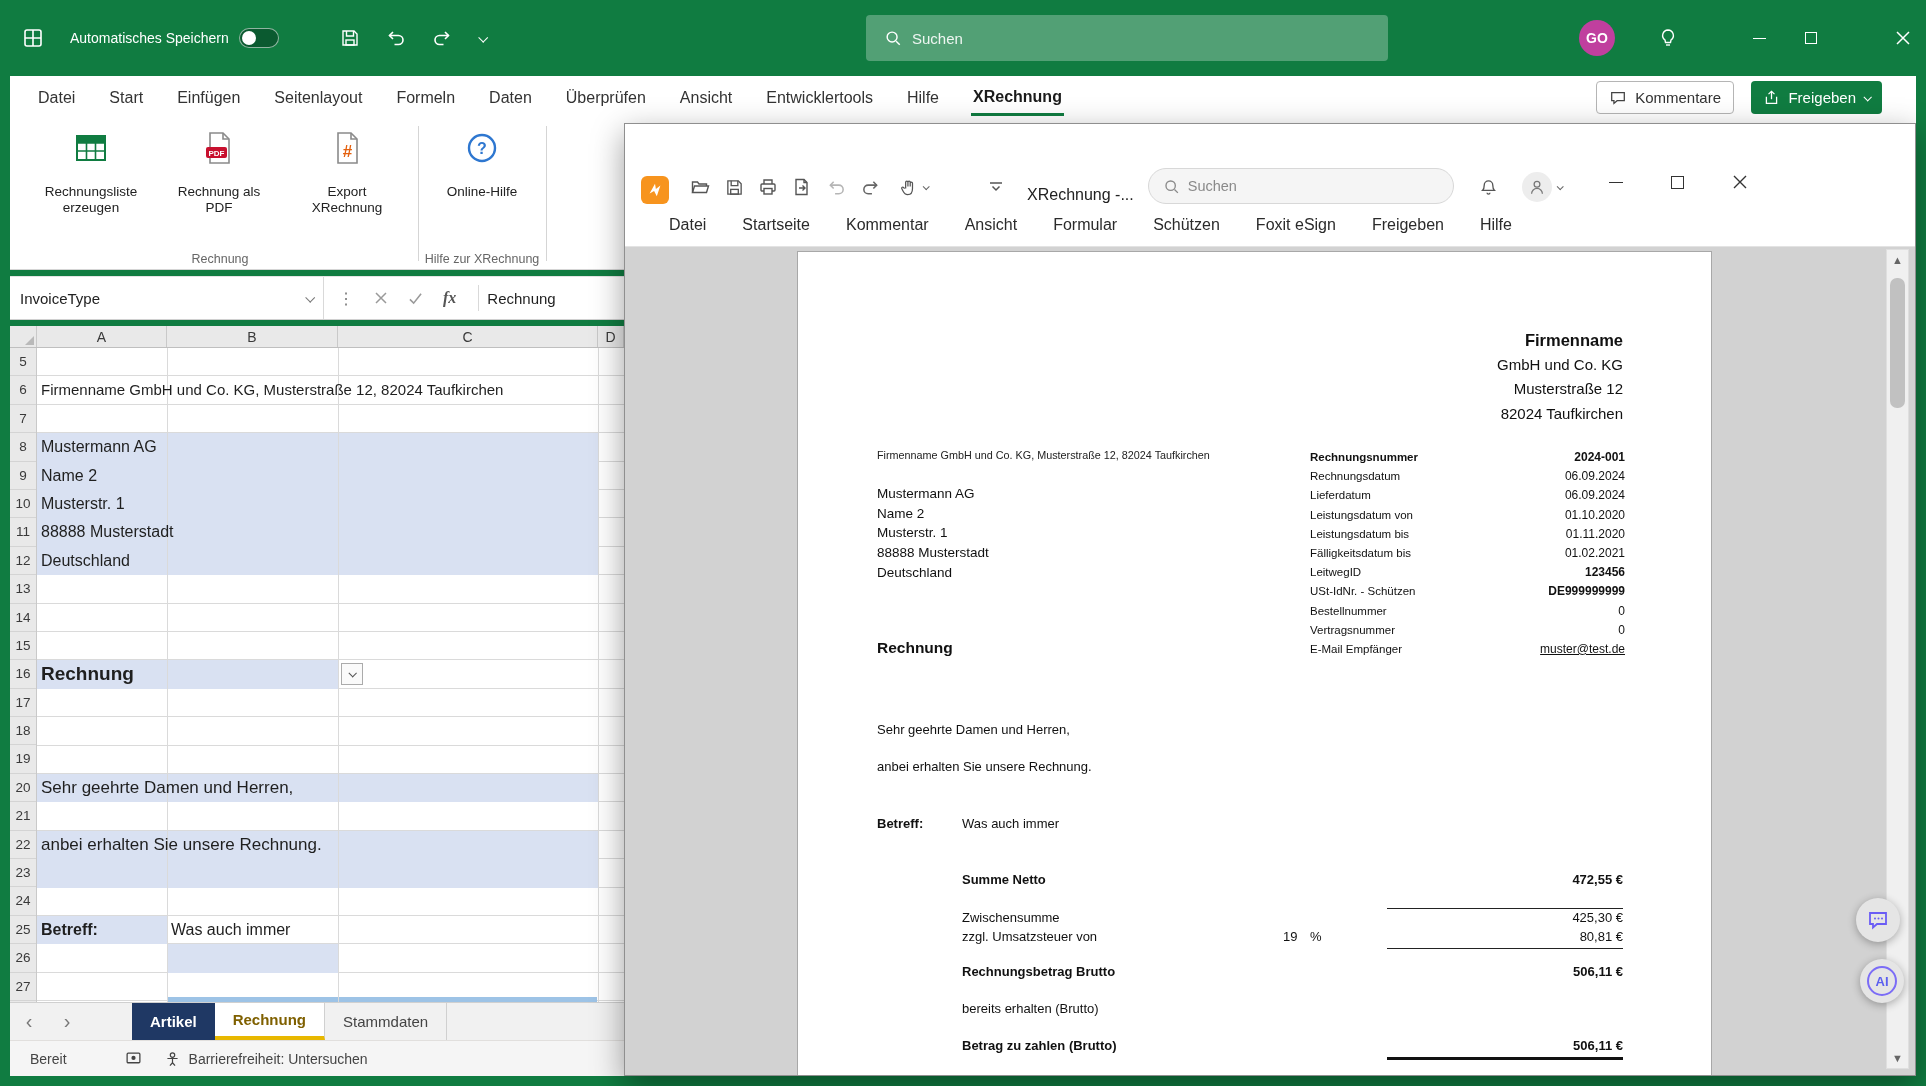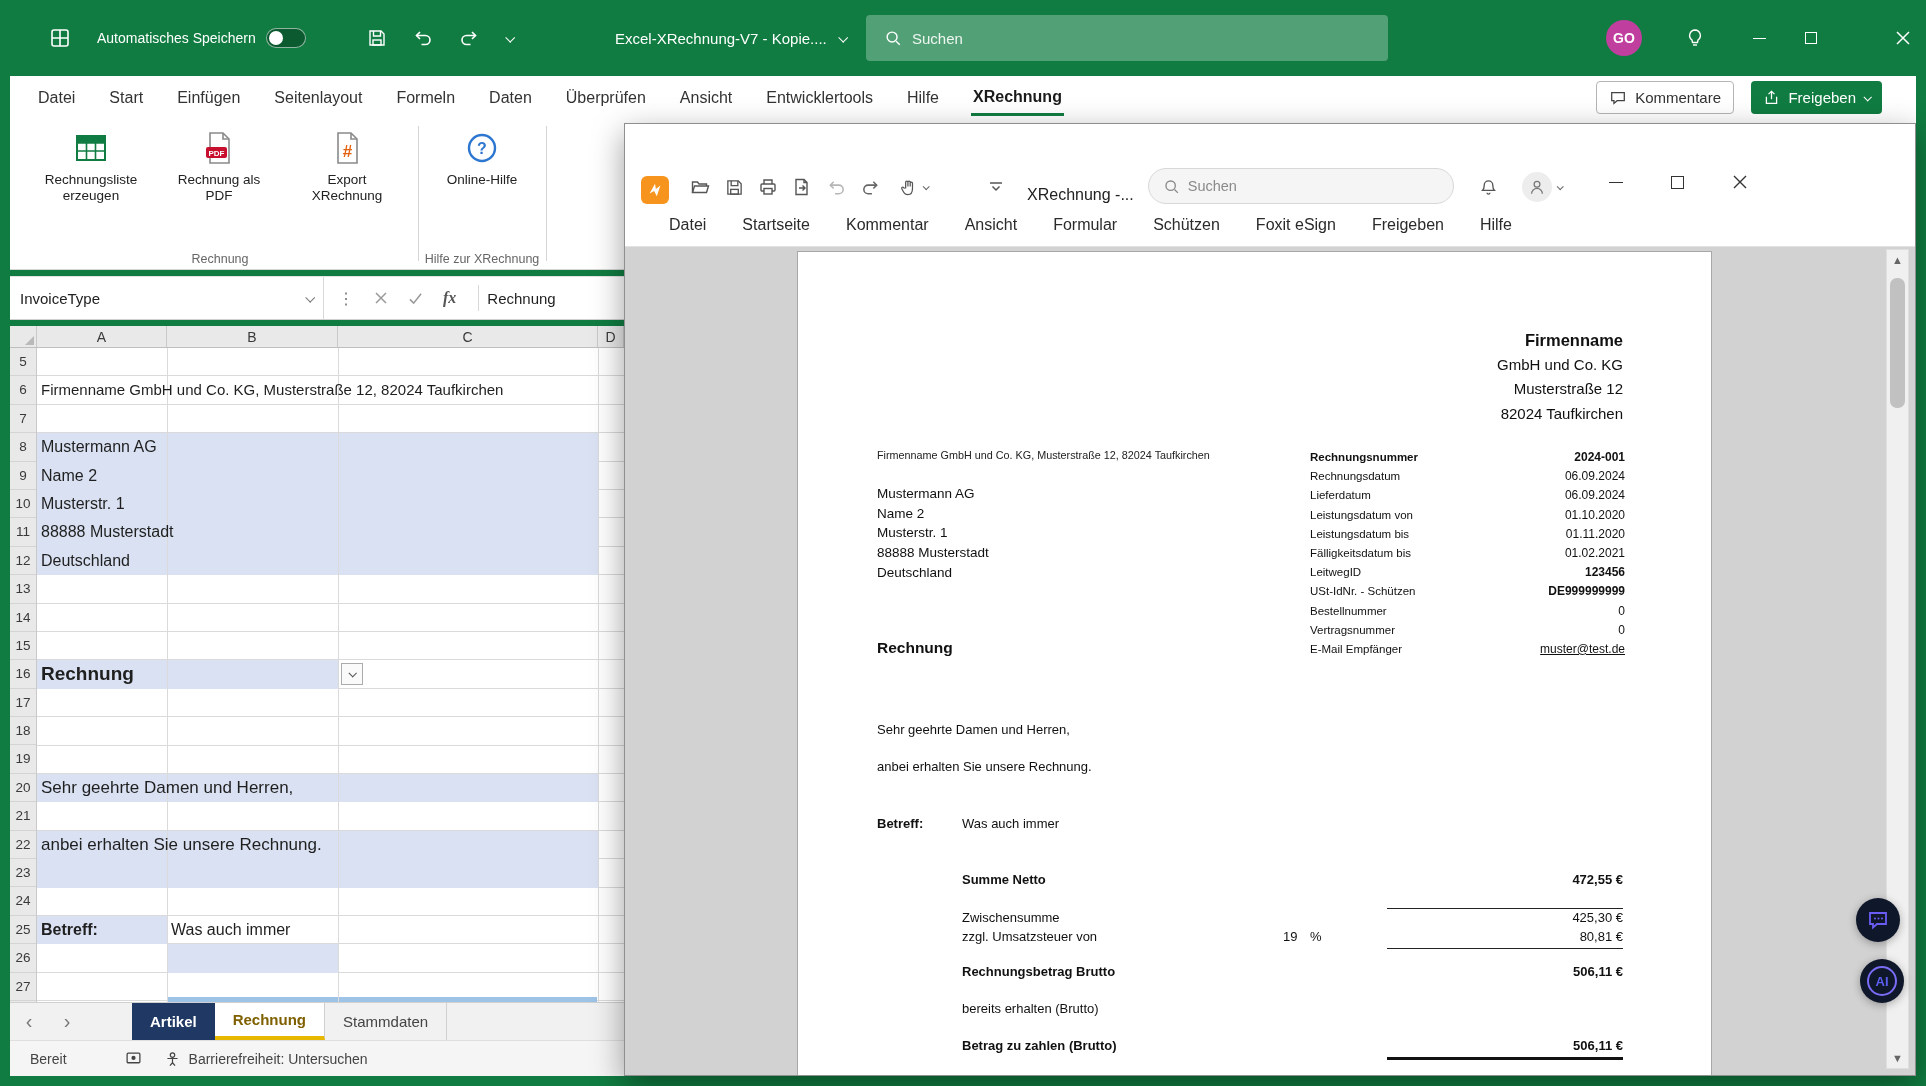--- a/index.html
+++ b/index.html
@@ -2,21 +2,21 @@
 <html><head>
 <meta charset="utf-8">
 <style>
   * { margin:0; padding:0; box-sizing:border-box; }
   html,body { width:1926px; height:1086px; overflow:hidden; }
   body { font-family:"Liberation Sans", sans-serif; cursor:default; }
   .screen { position:relative; width:1926px; height:1086px; background:#107C41; overflow:hidden; }
 
   
   .xl-titlebar { position:absolute; left:0; top:0; width:1926px; height:76px; background:#107C41; color:#fff; }
-  .xl-titlebar .tb-item { position:absolute; display:flex; align-items:center; gap:6px; height:76px;margin-left:27px; }
+  .xl-titlebar .tb-item { position:absolute; display:flex; align-items:center; gap:6px; height:76px; }
   .autosave-label { font-size:14px; color:#fff; }
   .toggle { width:40px; height:20px; border-radius:10px; background:#0B5A30; border:1px solid rgba(255,255,255,.55); position:relative; }
   .toggle .knob { position:absolute; left:2px; top:2px; width:14px; height:14px; border-radius:50%; background:#fff; }
   .tb-icon-btn { width:40px; height:44px; display:flex; align-items:center; justify-content:center; border-radius:4px; }
   .chev { display:inline-block; width:7px; height:7px; border-right:1.6px solid currentColor; border-bottom:1.6px solid currentColor; transform:rotate(45deg) translateY(-1px); }
   .doc-title { font-size:15px; color:#fff; white-space:nowrap; }
   .xl-search { position:absolute; left:866px; top:15px; width:522px; height:46px; background:rgba(255,255,255,.28); border-radius:4px; display:flex; align-items:center; padding-left:18px; gap:10px; }
   .xl-search input { background:transparent; border:none; outline:none; color:#fff; font-size:15px; width:420px; font-family:"Liberation Sans",sans-serif; }
   .xl-search input::placeholder { color:rgba(255,255,255,.9); }
   .avatar { width:36px; height:36px; border-radius:50%; background:#C03F9E; color:#fff; font-size:14px; font-weight:bold; display:flex; align-items:center; justify-content:center; }
@@ -27,21 +27,21 @@
   .xl-tabrow { position:absolute; left:10px; top:76px; width:1906px; height:42px; background:#fff; }
   .rtabs { position:absolute; left:26px; top:0; height:42px; display:flex; align-items:center; gap:30px; }
   .rtab { font-size:16px; color:#333; padding:9px 2px 7px 2px; white-space:nowrap; }
   .rtab.active { font-weight:bold; color:#1b1b1b; border-bottom:3px solid #107C41; }
   .btn-comments { position:absolute; right:182px; top:5px; height:33px; border:1px solid #B5B5B5; border-radius:4px; background:#fff; display:flex; align-items:center; gap:8px; padding:0 12px; font-size:15px; color:#333; }
   .btn-share { position:absolute; right:34px; top:5px; height:33px; border-radius:4px; background:#107C41; color:#fff; display:flex; align-items:center; gap:8px; padding:0 12px; font-size:15px; }
 
   .xl-ribbon { position:absolute; left:10px; top:118px; width:1906px; height:152px; background:#fff; border-bottom:1px solid #D5D5D5; }
   .rgroup { position:absolute; top:0; height:152px; }
   .rgroup .gbtns { display:flex; align-items:flex-start; gap:6px; padding-top:8px; }
-  .bigbtn { display:flex; flex-direction:column; align-items:center; gap:6px; padding:4px 6px; border-radius:3px; }
+  .bigbtn { display:flex; flex-direction:column; align-items:center; gap:18px; padding:4px 6px; border-radius:3px; }
   .bigbtn .blabel { font-size:13.5px; color:#222; text-align:center; line-height:1.18; max-width:110px; }
   .glabel { position:absolute; bottom:4px; left:0; right:0; text-align:center; font-size:12.5px; color:#666; white-space:nowrap; }
   .gsep { position:absolute; top:8px; bottom:8px; width:1px; background:#D5D5D5; }
 
   .xl-formula { position:absolute; left:10px; top:276px; width:1906px; height:44px; background:#fff; border-bottom:1px solid #D0D0D0; border-top:1px solid #E4E4E4; display:flex; align-items:center; }
   .namebox { width:314px; height:100%; display:flex; align-items:center; justify-content:space-between; padding:0 10px; border-right:1px solid #D9D9D9; font-size:15px; color:#222; }
   .fb-icons { display:flex; align-items:center; gap:20px; padding:0 14px; color:#7a7a7a; }
   .fb-fx { font-family:"Liberation Serif", serif; font-style:italic; font-weight:bold; font-size:16px; color:#555; }
   .fb-divider { width:1px; height:26px; background:#D9D9D9; margin:0 8px; }
   .fb-value { font-size:15px; color:#1f1f1f; }
@@ -102,21 +102,21 @@
   .doc-heading { left:79px; top:387px; font-size:15.5px; font-weight:bold; }
   .bodyline { left:79px; font-size:13px; }
   .t-row { position:absolute; left:164px; right:88px; height:17px; font-size:13px; color:#111; }
   .t-val { position:absolute; right:0; top:0; }
   .t-line { position:absolute; left:589px; right:88px; border-top:1.5px solid #222; }
   .t-line.thick { border-top:3px solid #111; }
 
   .fx-scrollbar { position:absolute; right:6px; top:2px; bottom:6px; width:23px; background:#F0F0F0; border:1px solid #DFDFDF; display:flex; flex-direction:column; align-items:center; }
   .sb-arrow { height:20px; display:flex; align-items:center; justify-content:center; color:#666; font-size:11px; width:100%; }
   .sb-thumb { position:absolute; top:28px; left:3px; width:15px; height:130px; background:#C1C1C1; border-radius:7px; }
-  .float-btn { position:absolute; width:44px; height:44px; border-radius:50%; background:#0f172a; box-shadow:0 2px 8px rgba(0,0,0,.3); display:flex; align-items:center; justify-content:center; }
+  .float-btn { position:absolute; width:44px; height:44px; border-radius:50%; background:#e5e5e5; box-shadow:0 2px 8px rgba(0,0,0,.3); display:flex; align-items:center; justify-content:center; }
   .ai-badge { font-size:13px; font-weight:bold; color:#5B5FEF; border:2.5px solid #7B6CF6; border-radius:50%; width:30px; height:30px; display:flex; align-items:center; justify-content:center; }
 </style>
 </head>
 <body>
 
 <div class="screen">
 
   <div class="xl-titlebar">
     <div class="tb-item" style="left:22px;">
       <svg width="22" height="22" viewBox="0 0 22 22" fill="none" stroke="#fff" stroke-width="1.6">
@@ -146,24 +146,20 @@
       </span>
       <span class="tb-icon-btn">
         <svg width="20" height="20" viewBox="0 0 20 20" fill="none" stroke="#fff" stroke-width="1.6" style="transform:scaleX(-1)">
             <path d="M7 4 L3.5 7.5 L7 11"></path>
             <path d="M3.5 7.5 H12.5 a4.5 4.5 0 0 1 0 9 H8.5"></path>
           </svg>
       </span>
       <span class="tb-icon-btn" style="width:28px">
           <span class="chev"></span>
         </span>
-    </div>
-    <div class="tb-item" style="left:588px; gap:12px;">
-      <span class="doc-title">Excel-XRechnung-V7 - Kopie....</span>
-      <span class="chev"></span>
     </div>
     <div class="xl-search">
       <svg width="18" height="18" viewBox="0 0 20 20" fill="none" stroke="#fff" stroke-width="1.6">
           <circle cx="9" cy="9" r="5.5"></circle>
           <path d="M13.5 13.5 L17.5 17.5"></path>
         </svg>
       <input placeholder="Suchen" style="">
     </div>
     <div class="tb-item" style="left:1579px;">
       <span class="avatar">GO</span>

